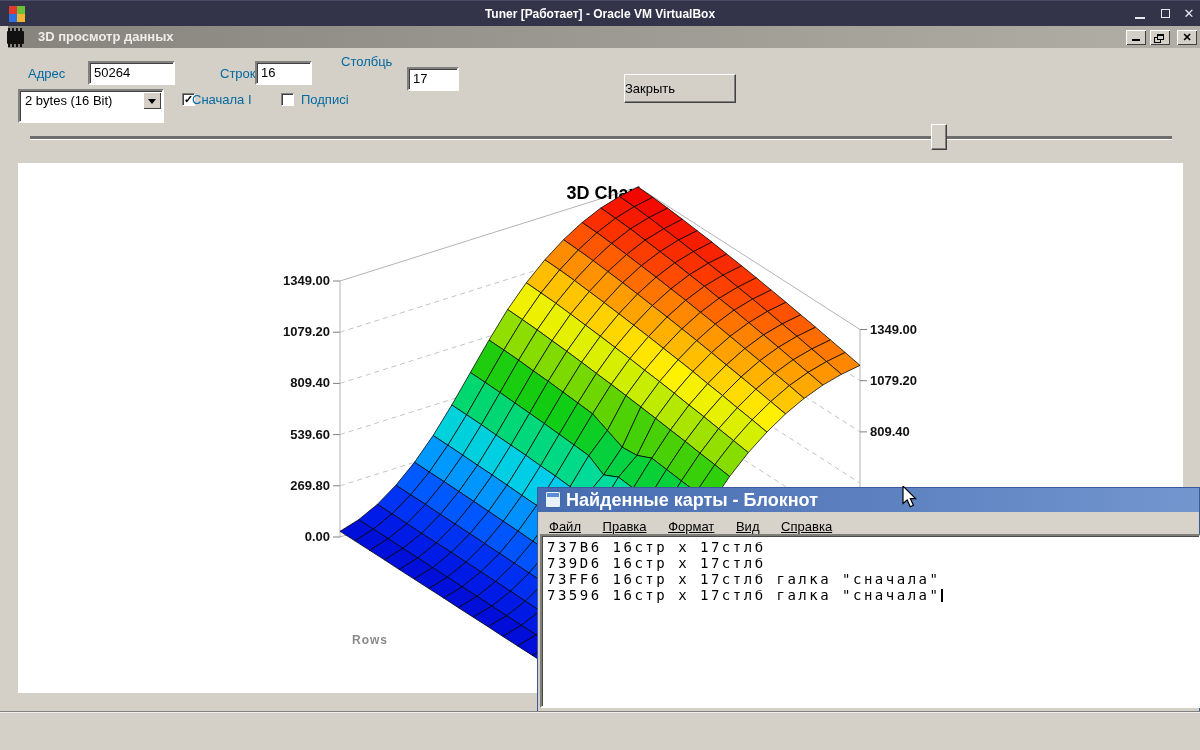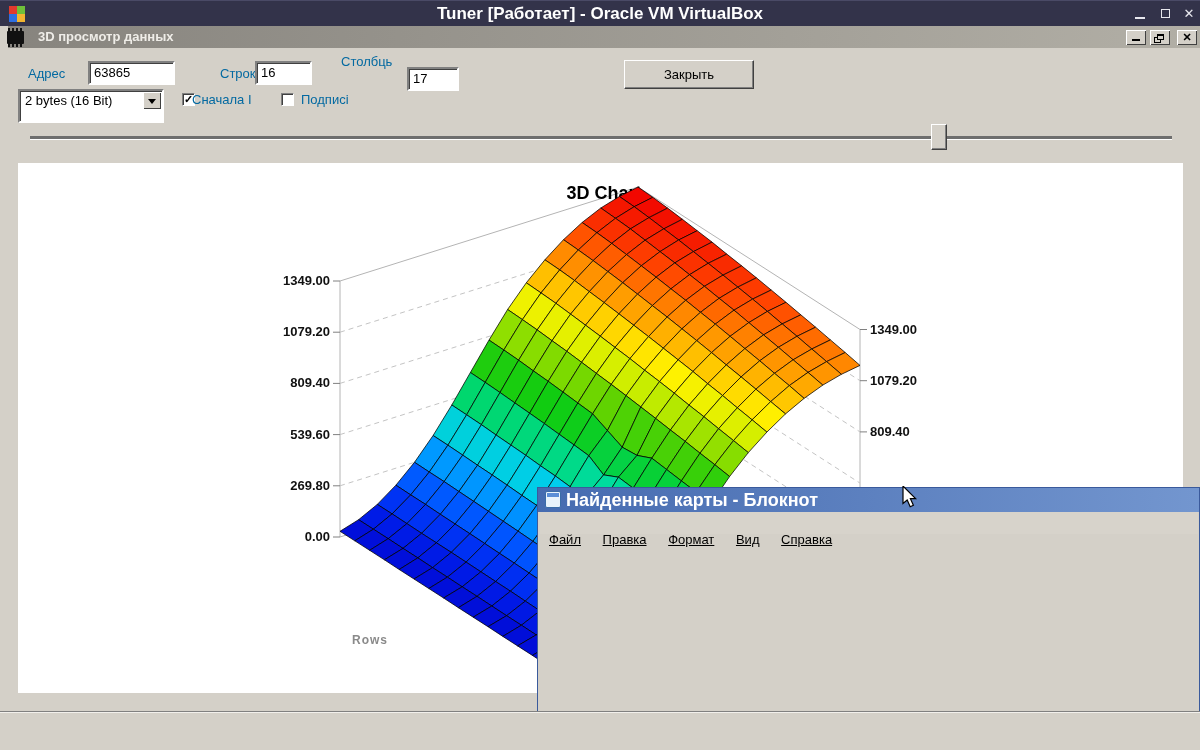--- a/index.html
+++ b/index.html
@@ -2,21 +2,21 @@
 <html><head>
 <meta charset="utf-8">
 <style>
   * { margin:0; padding:0; box-sizing:border-box; }
   html,body { width:1200px; height:750px; overflow:hidden; }
   body { font-family:"Liberation Sans", sans-serif; background:#d4d0c8; position:relative; }
   .abs { position:absolute; }
 
   
   #vbox-bar { left:0; top:0; width:1200px; height:26px; background:#33334a; border-top:1px solid #4a4a66; }
-  #vbox-title { left:0; top:0; width:100%; height:26px; line-height:26px; text-align:center; color:#fff; font-weight:bold; font-size:17px; }
+  #vbox-title { left:0; top:0; width:100%; height:26px; line-height:26px; text-align:center; color:#fff; font-weight:bold; font-size:12px; }
   #vbox-icon { left:8px; top:4px; width:18px; height:18px; }
   .vbtn { top:5px; width:20px; height:16px; color:#e8e8ee; font-size:12px; text-align:center; line-height:15px; }
   #vb-min { left:1130px; } #vb-max { left:1155px; } #vb-close { left:1179px; font-size:13px; }
   #vb-min i { display:block; width:10px; height:2px; background:#e8e8ee; margin:11px auto 0; }
   #vb-max i { display:block; width:9px; height:9px; border:1.5px solid #e8e8ee; margin:3px auto 0; }
 
   
   #app-bar { left:0; top:26px; width:1200px; height:22px; background:linear-gradient(90deg,#87847e,#b2afa6);margin-left:8px; }
   #app-title { left:30px; top:0; height:22px; line-height:22px; color:#efede8; font-weight:bold; font-size:13px; }
   #chip-icon { left:7px; top:31px; width:17px; height:13px; background:#111; border-radius:1px; }
@@ -26,21 +26,21 @@
   #ap-min { left:1126px; } #ap-rest { left:1150px; } #ap-close { left:1177px; font-weight:bold; font-size:11px; }
   #ap-min i { display:block; width:8px; height:2px; background:#000; margin:9px auto 0; }
   #ap-rest i { display:block; width:7px; height:6px; border:1px solid #000; border-top-width:2px; margin:4px 0 0 7px; box-shadow:-3px 3px 0 -1px #d4d0c8, -3px 3px 0 0 #000; }
 
   
   .lbl { font-size:13px; color:#0369a1; height:24px; line-height:24px; }
   .tbox { background:#fff; border:2px solid; border-color:#808080 #fff #fff #808080; box-shadow:inset 1px 1px 0 #404040; font-size:13px; padding-left:4px; height:24px; line-height:20px; }
   #lbl-addr { left:28px; top:62px; } #tb-addr { left:88px; top:61px; width:87px; }
   #lbl-rows { left:199px; top:62px;margin-left:21px; } #tb-rows { left:255px; top:61px; width:57px; }
   #lbl-cols { left:341px; top:50px;text-align:center; } #tb-cols { left:407px; top:61px; width:52px;margin-top:6px; }
-  #btn-close { left:624px; top:60px; width:130px; height:29px; background:#d4d0c8; border:1px solid; border-color:#fff #404040 #404040 #fff; box-shadow:inset -1px -1px 0 #808080; font-size:13px; text-align:center; line-height:27px; }
+  #btn-close { left:624px; top:74px; width:112px; height:29px; background:#d4d0c8; border:1px solid; border-color:#fff #404040 #404040 #fff; box-shadow:inset -1px -1px 0 #808080; font-size:13px; line-height:27px; }
   #dd { left:18px; top:89px; width:146px; height:34px; background:#fff; border:2px solid; border-color:#808080 #fff #fff #808080; box-shadow:inset 1px 1px 0 #404040; font-size:13px; line-height:19px; padding-left:5px; }
   #dd-arrow { right:1px; top:1px; width:18px; height:17px; background:#d4d0c8; box-shadow:inset 1px 1px 0 #fff, inset -1px -1px 0 #404040; }
   #dd-arrow:before { content:""; position:absolute; left:5px; top:7px; border:4px solid transparent; border-top:5px solid #000; }
   .chk { width:13px; height:13px; background:#fff; border:1px solid; border-color:#808080 #fff #fff #808080; box-shadow:inset 1px 1px 0 #404040; font-size:11px; font-weight:bold; line-height:11px; text-align:center; }
   #chk1 { left:182px; top:93px; } #chk2 { left:281px; top:93px; }
   #chk1-lbl { left:192px; top:88px; } #chk2-lbl { left:301px; top:88px; }
 
   
   #slider-track { left:30px; top:136px; width:1142px; height:3px; background:#6e6e6e; box-shadow:0 1px 0 #fff; }
   #slider-thumb { left:931px; top:124px; width:16px; height:26px; background:#d4d0c8; border:1px solid; border-color:#fff #404040 #404040 #fff; box-shadow:inset -1px -1px 0 #808080; }
@@ -48,21 +48,21 @@
   
   #chart-panel { left:18px; top:163px; width:1165px; height:530px; background:#fff; }
 
   
   #notepad { left:537px; top:487px; width:663px; height:225px; background:#d4d0c8; border:1px solid #3a5a9c; }
   #np-titlebar { left:0; top:0; width:100%; height:24px; background:linear-gradient(90deg,#466bb0,#7396cf); }
   #np-title { left:28px; top:0; height:24px; line-height:24px; color:#fff; font-weight:bold; font-size:18px; }
   #np-icon { left:7px; top:3px; width:16px; height:17px; background:#e9f2fb; border:1px solid #3b6ca8; border-radius:2px; }
   #np-icon:before { content:""; position:absolute; left:1px; right:1px; top:1px; height:4px; background:#5b8dd6; }
   #np-menubar { left:2px; top:24px; width:658px; height:22px; background:#d7d3cb; font-size:13px; }
-  .mi { display:inline-block; padding:20px 9px 0 9px; height:21px;text-decoration:underline; }
+  .mi { display:inline-block; padding:7px 9px 0 9px; height:21px;text-decoration:underline; }
   #np-text { left:2px; top:46px; width:661px; height:174px; background:#fff; border:2px solid; border-color:#7e7e78 #fff #fff #7e7e78; box-shadow:inset 1px 1px 0 #4a4a46; padding:3px 0 0 5px; font-family:"DejaVu Sans Mono","Liberation Mono",monospace; font-size:14px; letter-spacing:2.5px; line-height:16px; color:#000; white-space:pre; overflow:hidden; }
   .np-caret { display:inline-block; width:2px; height:13px; background:#000; vertical-align:-2px; margin-left:1px; }
 
   
   #taskbar { left:0; top:712px; width:1200px; height:38px; background:#d4d0c8; border-top:1px solid #f2f0ec; box-shadow:0 -1px 0 #808080; }
 
   
   #cursor { left:902px; top:486px; z-index:60; }
   #notepad { z-index:40; } #taskbar { z-index:50; }
 </style>
@@ -92,21 +92,21 @@
 <div id="chip-icon" class="abs"></div>
 <div id="ap-min" class="abs cbtn">
     <i></i>
   </div>
 <div id="ap-rest" class="abs cbtn">
     <i></i>
   </div>
 <div id="ap-close" class="abs cbtn">✕</div>
 
 <div id="lbl-addr" class="abs lbl">Адрес</div>
-<div id="tb-addr" class="abs tbox">63865</div>
+<div id="tb-addr" class="abs tbox">50264</div>
 <div id="lbl-rows" class="abs lbl">Строки</div>
 <div id="tb-rows" class="abs tbox">16</div>
 <div id="lbl-cols" class="abs lbl">Столбць</div>
 <div id="tb-cols" class="abs tbox">17</div>
 <div id="btn-close" class="abs">Закрыть</div>
 
 <div id="dd" class="abs">
   <span>2 bytes (16 Bit)</span>
   <div id="dd-arrow" class="abs"></div>
 </div>
@@ -408,20 +408,24 @@
     <div id="np-icon" class="abs"></div>
     <div id="np-title" class="abs">Найденные карты - Блокнот</div>
   </div>
   <div id="np-menubar" class="abs">
     <span class="mi">Файл</span>
     <span class="mi">Правка</span>
     <span class="mi">Формат</span>
     <span class="mi">Вид</span>
     <span class="mi">Справка</span>
   </div>
+  <div id="np-text" class="abs"><span>737B6 16стр x 17стлб</span>
+<span>739D6 16стр x 17стлб</span>
+<span>73FF6 16стр x 17стлб галка "сначала"</span>
+<span>73596 16стр x 17стлб галка "сначала"</span><span class="np-caret"></span></div>
 </div>
 
 <svg id="cursor" class="abs" width="16" height="24" viewBox="0 0 16 24">
   <polygon points="1,0 1,17.5 5.2,14 8.2,20.8 11.4,19.3 8.4,12.7 13.6,12.7" fill="#fff" stroke="#000" stroke-width="1.2"></polygon>
 </svg>
 
 <div id="taskbar" class="abs">
   
   
   

